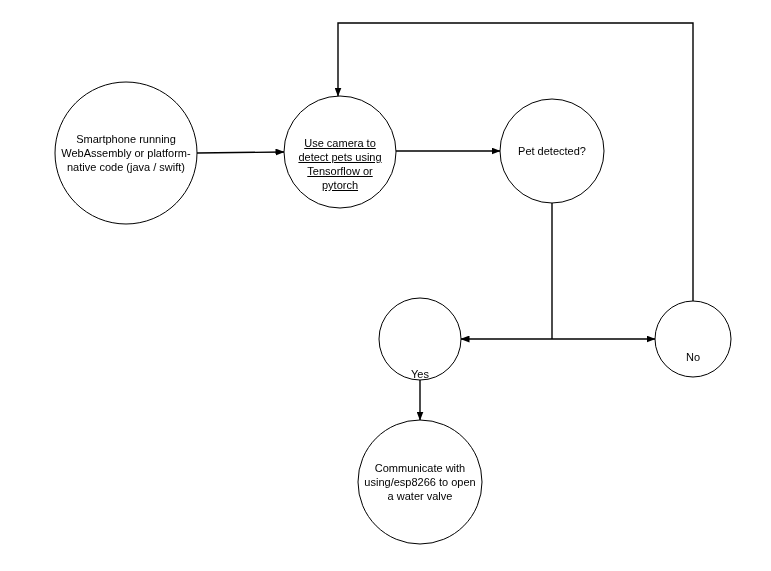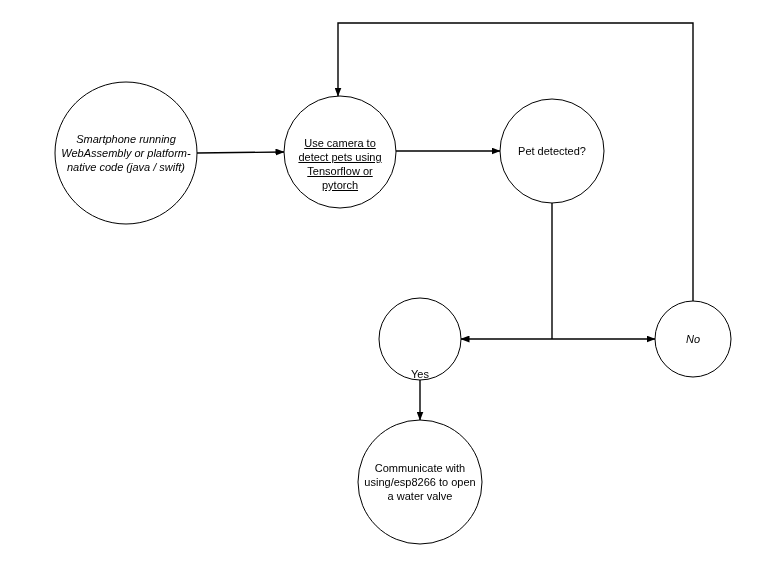--- a/index.html
+++ b/index.html
@@ -74,30 +74,30 @@
   <g>
     <circle class="node-circle" cx="126" cy="153" r="71"></circle>
     <circle class="node-circle" cx="340" cy="152" r="56"></circle>
     <circle class="node-circle" cx="552" cy="151" r="52"></circle>
     <circle class="node-circle" cx="420" cy="339" r="41"></circle>
     <circle class="node-circle" cx="693" cy="339" r="38"></circle>
     <circle class="node-circle" cx="420" cy="482" r="62"></circle>
   </g>
 </svg>
 
-<div class="node-label" style="left:126px; top:153px; width:160px;font-style:italic;">Smartphone running
+<div class="node-label" style="left:126px; top:153px; width:160px;">Smartphone running
 WebAssembly or platform-
 native code (java / swift)</div>
 
 <div class="node-label" style="left:340px; top:164px; width:112px;text-decoration:underline;">Use camera to
 detect pets using
 Tensorflow or
 pytorch</div>
 
 <div class="node-label" style="left:552px; top:151px; width:100px;">Pet detected?</div>
 
 <div class="node-label" style="left:420px; top:339px; width:70px;margin-top:35px;">Yes</div>
 
-<div class="node-label" style="left:693px; top:339px; width:60px;font-style:italic;">No</div>
+<div class="node-label" style="left:693px; top:357px; width:60px;">No</div>
 
 <div class="node-label" style="left:420px; top:482px; width:124px;">Communicate with
 using/esp8266 to open
 a water valve</div>
 
 </body></html>

